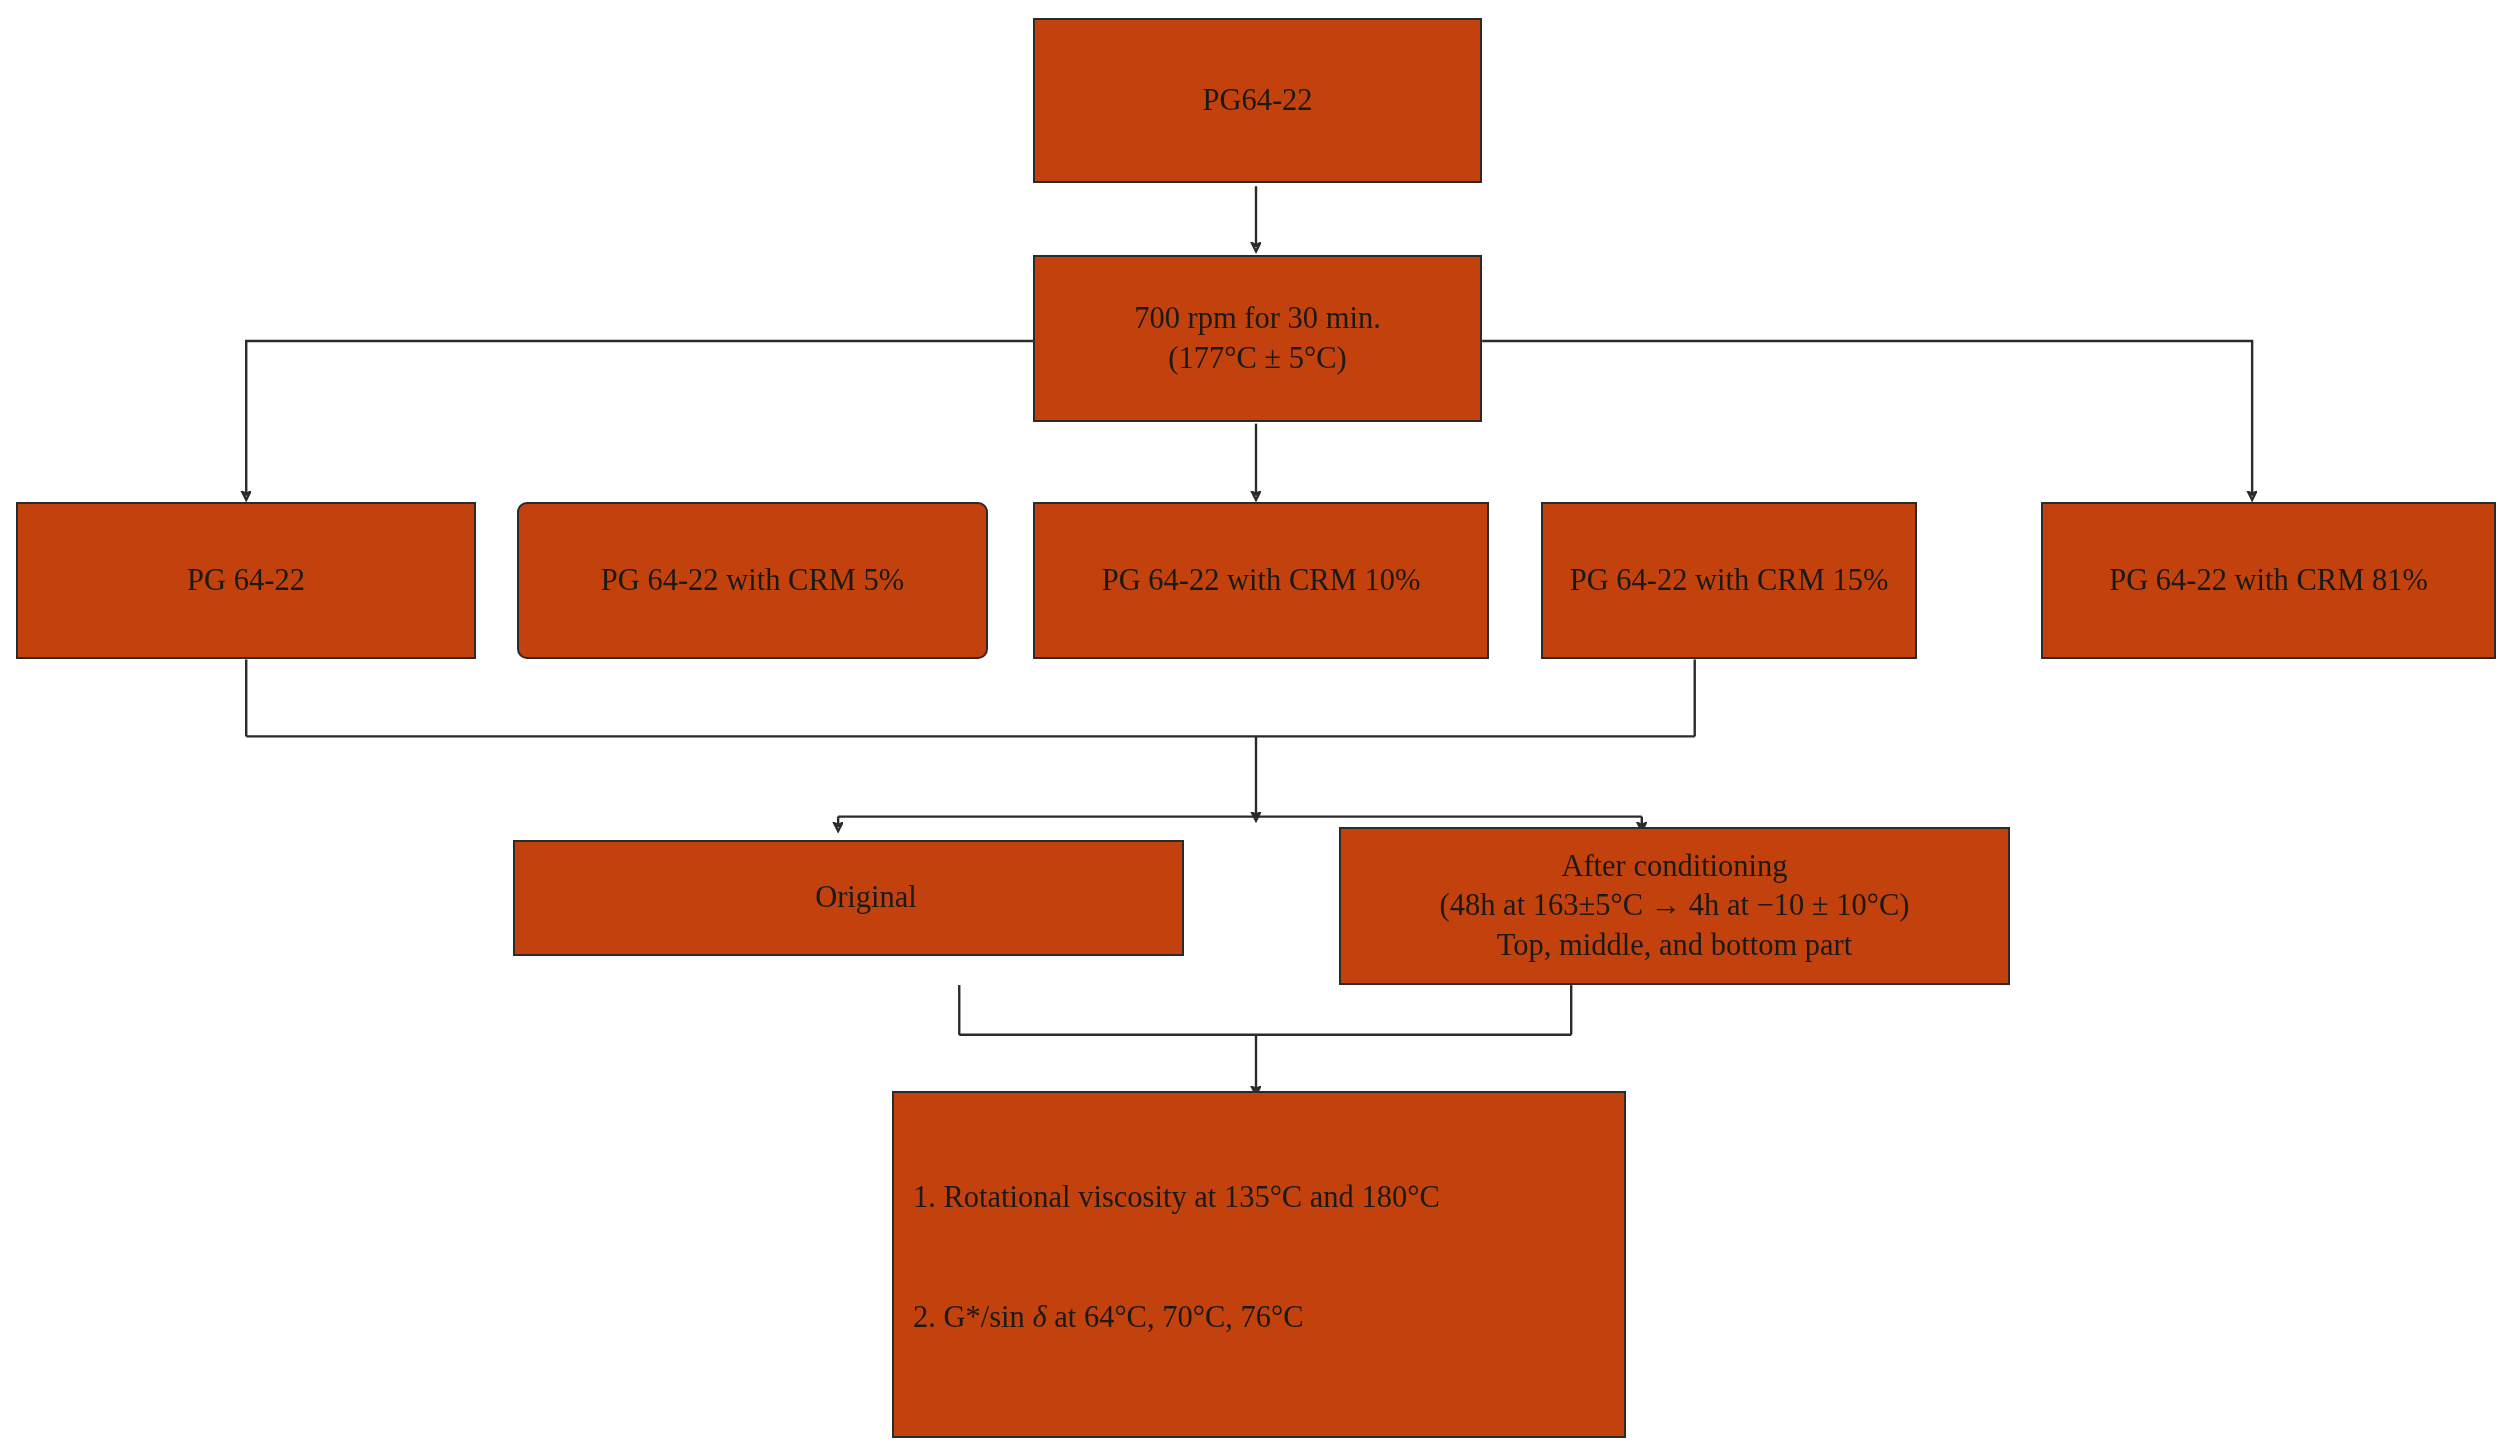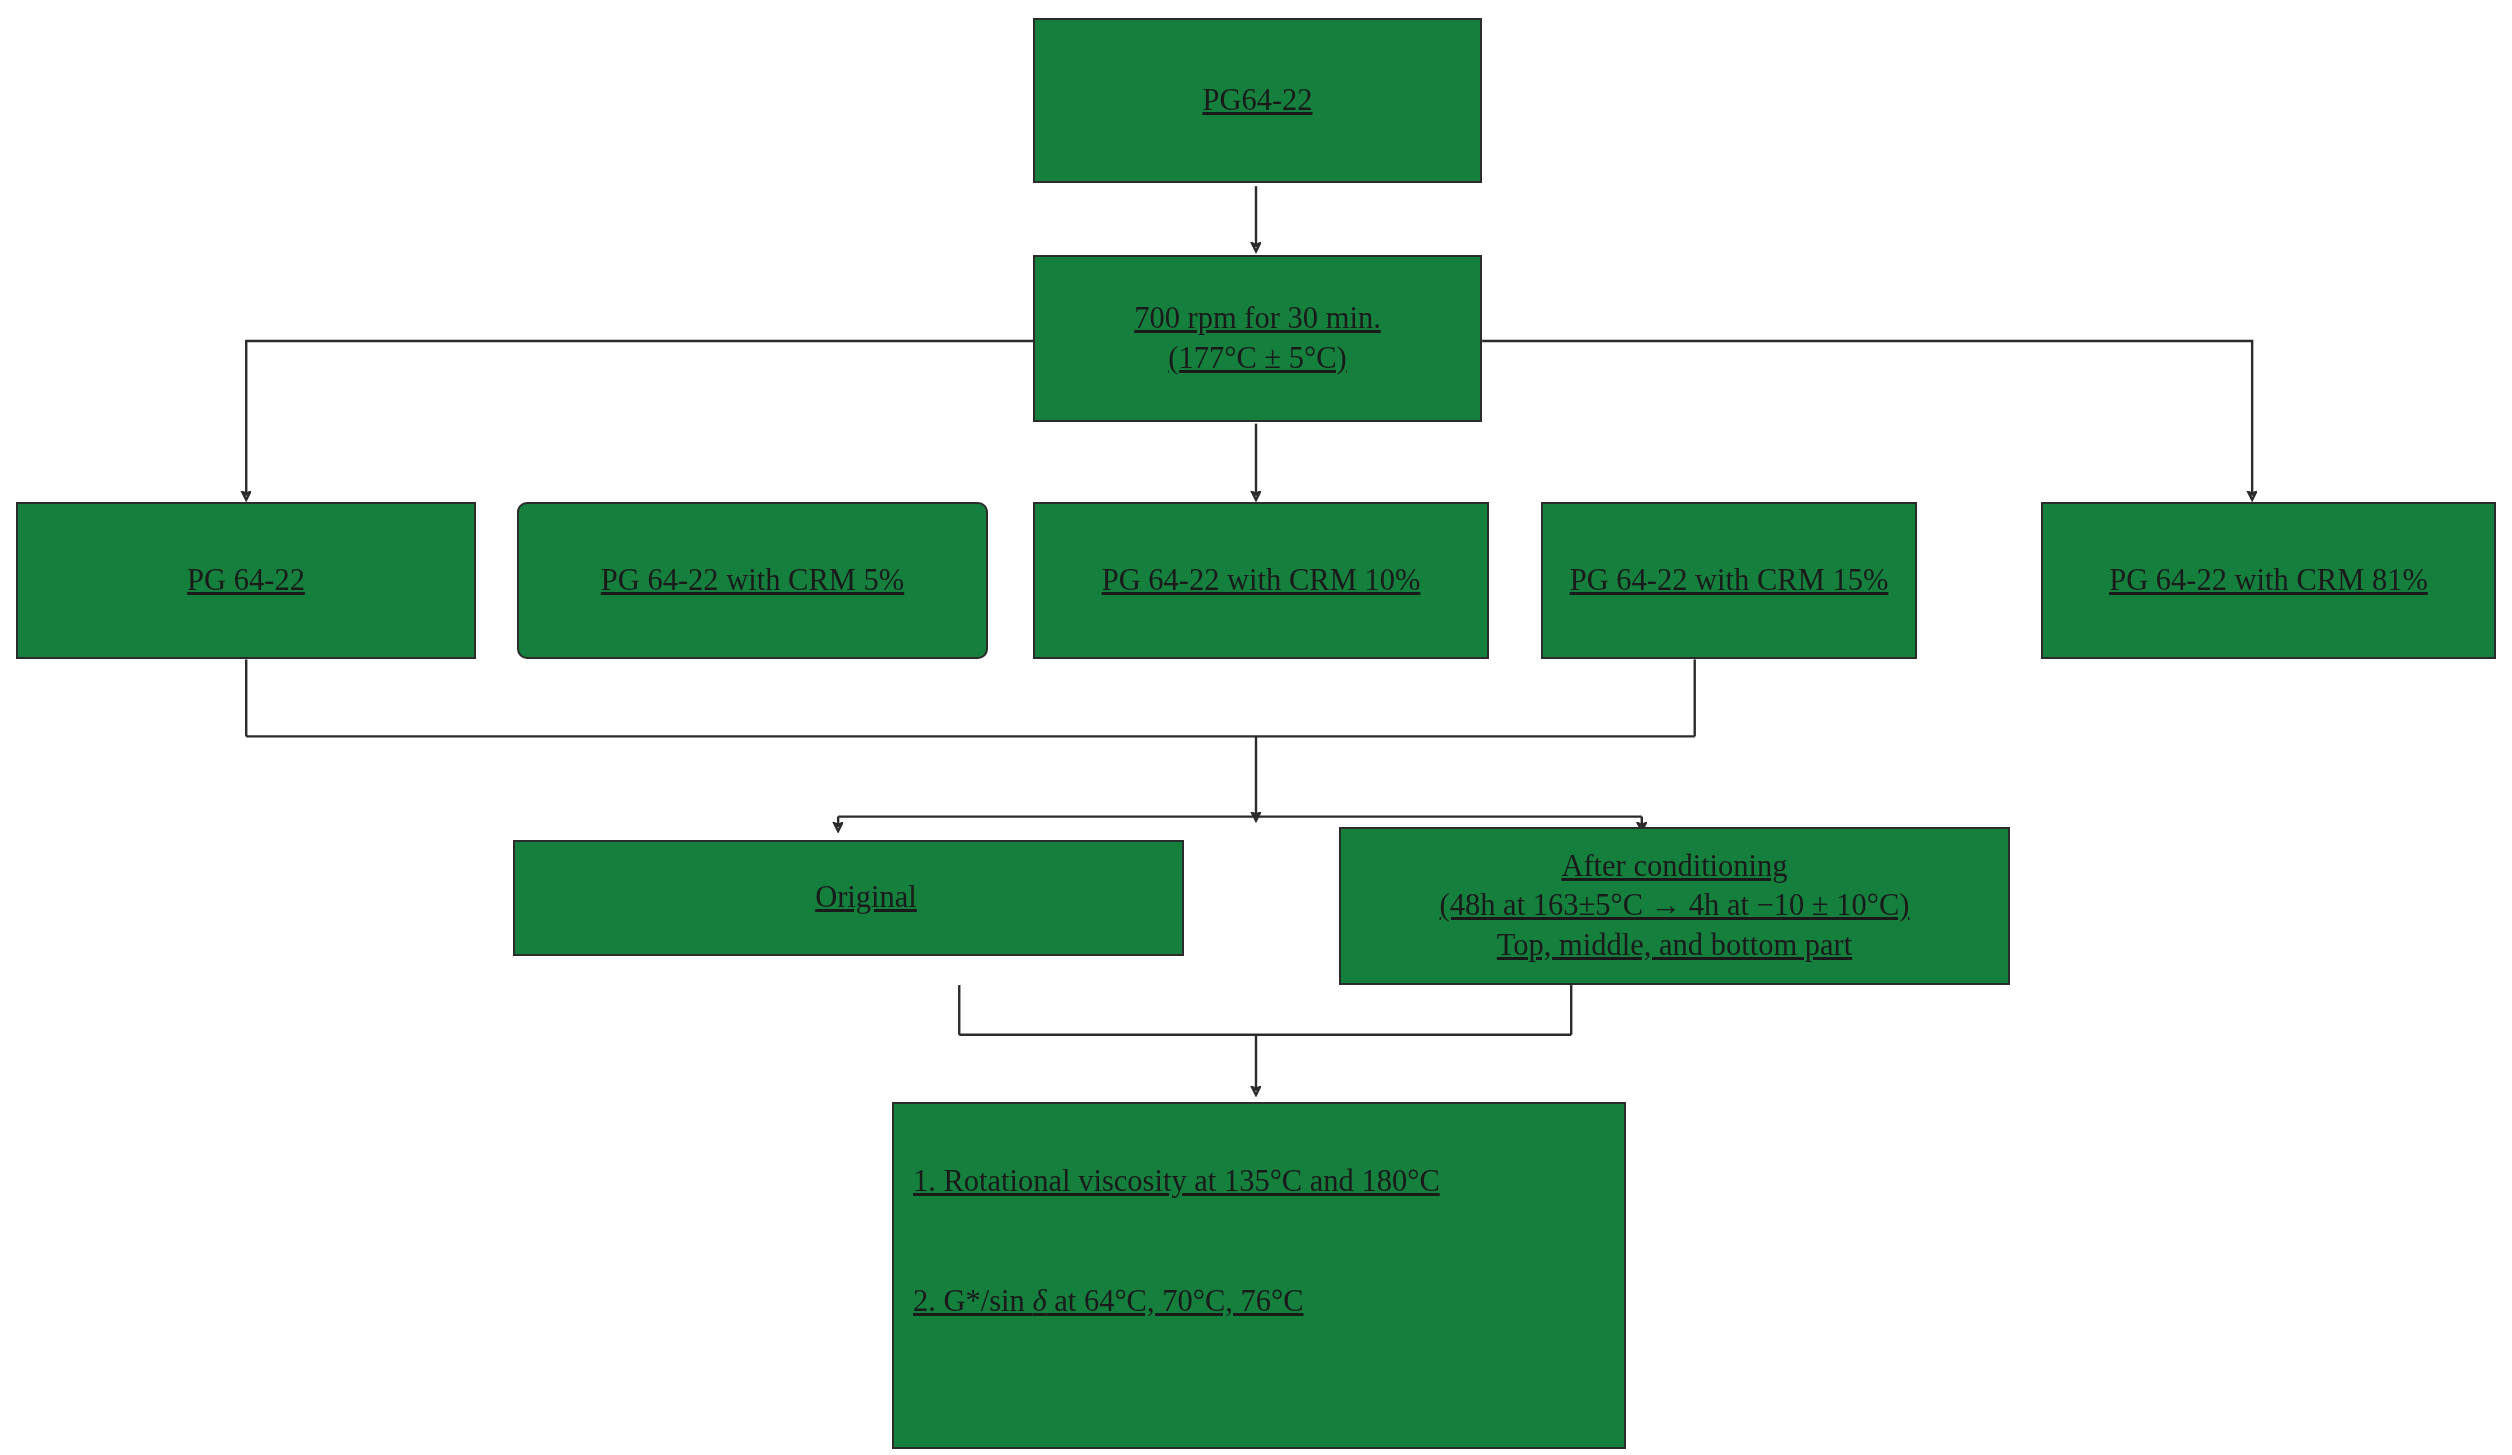--- a/index.html
+++ b/index.html
@@ -16,41 +16,39 @@
     position: relative;
     width: 2512px;
     height: 1456px;
     background: #ffffff;
     overflow: hidden;
   }
   .node {
     position: absolute;
     box-sizing: border-box;
     border: 2.4px solid #2b2b2b;
-    background: #15803d;
+    background: #c2410c;
     display: flex;
     align-items: center;
     justify-content: center;
     text-align: center;
     line-height: 1.28;
     font-size: 30.5px;
     color: #1a1a1a;
     padding: 4.8px 8px;
-    text-decoration: underline;
   }
   .node .txt {
     display: block;
     white-space: pre-line;
   }
   .node.left-align {
-    align-items: flex-start;
+    align-items: flex-end;
     justify-content: flex-start;
     text-align: left;
-    padding: 19px 0 21px 19px;
-    margin-top: 11px;
+    padding: 26px 0 21px 19px;
   }
   .node.left-align .txt {
     width: 100%;
   }
   .list-line {
     display: block;
     margin: 0 0 42px 0;
     font-size: 30.5px;
     white-space: pre;
   }

